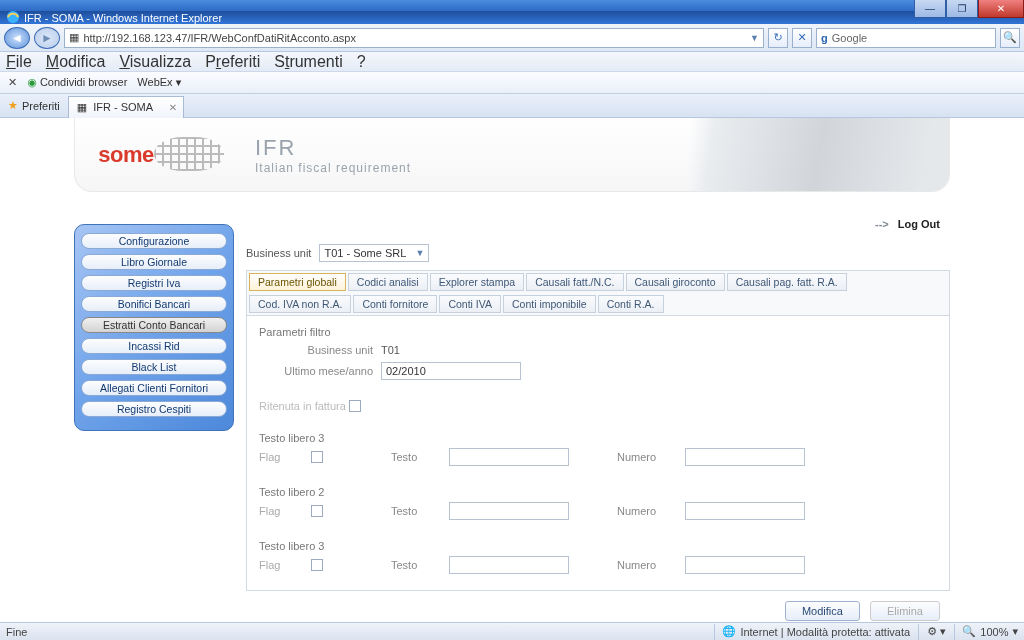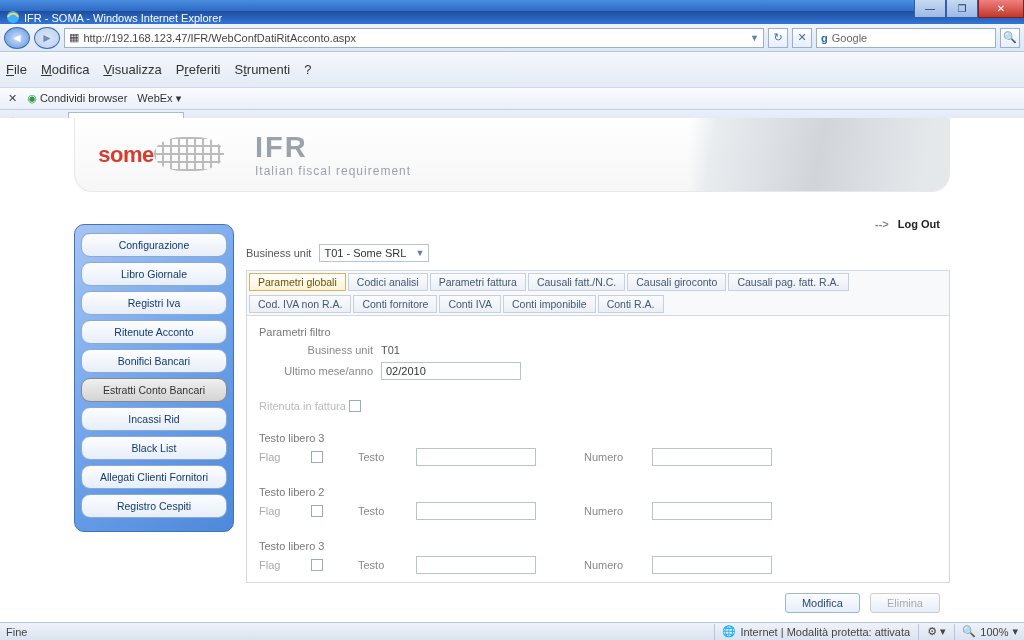--- a/index.html
+++ b/index.html
@@ -14,21 +14,21 @@
 
 
 .navrow{height:28px;background:linear-gradient(#f0f4fb,#dde7f5);display:flex;align-items:center;border-bottom:1px solid #b7c7e0;padding:0 4px;gap:4px}
 .nb{width:26px;height:22px;border-radius:50%;background:radial-gradient(#cce0ff,#5e93d8);border:1px solid #3a6db7;display:flex;align-items:center;justify-content:center;color:#fff;font-size:12px}
 .urlbox{flex:0 0 700px;height:20px;background:#fff;border:1px solid #9ab0cf;display:flex;align-items:center;font-size:11px;color:#444;padding:0 4px;gap:4px}
 .urlbox .drop{margin-left:auto;color:#5b7fae;font-size:9px}
 .sm{width:20px;height:20px;border:1px solid #9ab0cf;background:linear-gradient(#fff,#e6eefb);display:flex;align-items:center;justify-content:center;font-size:11px;color:#3a6db7}
 .srch{flex:1;height:20px;background:#fff;border:1px solid #9ab0cf;display:flex;align-items:center;font-size:11px;color:#666;padding:0 4px;gap:4px}
 
 
-.menurow{height:36px;background:linear-gradient(#f4f7fc,#e4ebf6);display:flex;align-items:center;font-size:13px;color:#333;padding-left:6px;gap:14px;border-bottom:1px solid #cdd8ea}
+.menurow{height:20px;background:linear-gradient(#f4f7fc,#e4ebf6);display:flex;align-items:center;font-size:16px;color:#333;padding-left:6px;gap:14px;border-bottom:1px solid #cdd8ea}
 .menurow span u{text-decoration:underline}
 
 
 .sharerow{height:22px;background:linear-gradient(#fbfcfe,#e9eff9);display:flex;align-items:center;font-size:11px;color:#333;padding-left:8px;gap:10px;border-bottom:1px solid #c2cfe3}
 .x{color:#444}
 
 
 .tabrow{height:24px;background:linear-gradient(#eaf0fa,#d7e2f2);display:flex;align-items:center;border-bottom:1px solid #b7c7e0}
 .fav{display:flex;align-items:center;gap:4px;font-size:11px;color:#333;padding:0 8px}
 .fav .star{color:#f0a020}
@@ -38,51 +38,51 @@
 
 .content{position:absolute;top:118px;left:0;right:0;bottom:18px;background:#fff;overflow:hidden}
 .centerwrap{width:876px;margin:0 auto;position:relative;height:100%}
 
 
 .phead{height:74px;background:linear-gradient(#fff,#f6f6f6);border-radius:0 0 18px 18px;display:flex;align-items:center;padding:0 16px;position:relative;overflow:hidden;border:1px solid #e8e8e8;border-top:none}
 .logo{width:140px;height:62px;display:flex;align-items:center;justify-content:center}
 .logo .txt{font-weight:bold;font-size:22px;color:#d93a2b;letter-spacing:-.5px}
 .logo .globe{width:70px;height:34px;background:repeating-linear-gradient(90deg,#bbb 0 2px,transparent 2px 8px),repeating-linear-gradient(0deg,#bbb 0 2px,transparent 2px 8px);border-radius:50%/60%;margin-top:-2px}
 .ifr{margin-left:24px;color:#9aa3ac;font-family:Arial,sans-serif}
-.ifr .big{font-size:29px;letter-spacing:2px;font-weight:700}
+.ifr .big{font-size:22px;letter-spacing:2px;font-weight:400}
 .ifr .sub{font-size:12px;letter-spacing:1px}
 .photo{position:absolute;right:0;top:0;bottom:0;width:260px;background:linear-gradient(100deg,#fff 0%,#e9ecef 10%,#cfd3d8 50%,#e4e7ea 90%);opacity:.95}
 
 
 .side{position:absolute;left:0;top:106px;width:160px;background:linear-gradient(135deg,#a7c5f4,#6fa3ea,#4d88da);border:1px solid #3f74b8;border-radius:10px;padding:8px 6px}
-.sbtn{height:24px;margin-bottom:5px;background:linear-gradient(#fcfdfe,#e7eef9);border:1px solid #8aa9d5;border-radius:9px;font-size:10.5px;color:#123a70;display:flex;align-items:center;justify-content:center;cursor:pointer}
+.sbtn{height:16px;margin-bottom:5px;background:linear-gradient(#fcfdfe,#e7eef9);border:1px solid #8aa9d5;border-radius:9px;font-size:10.5px;color:#123a70;display:flex;align-items:center;justify-content:center;cursor:pointer}
 .sbtn.active{background:linear-gradient(#f0f0f0,#d3d3d3);border-color:#888;color:#333}
 
 
 .main{position:absolute;left:172px;right:0;top:100px}
 .logout{text-align:right;font-size:11px;color:#222;padding-right:10px;margin-bottom:14px}
 .logout .arr{color:#7f8791;font-weight:bold;margin-right:6px}
 .burow{font-size:11px;color:#555;display:flex;align-items:center;gap:8px;margin-bottom:8px}
 .busel{height:18px;min-width:110px;border:1px solid #b8c3d2;background:#fff;font-size:11px;padding:0 4px;display:flex;align-items:center;gap:8px;color:#333}
 .busel .car{color:#5b7fae;font-size:9px;margin-left:auto}
 
 .tabbar{display:flex;flex-wrap:wrap;gap:2px;border:1px solid #d3d9e2;padding:2px;background:#f8f9fb;font-size:10.5px}
 .mtab{padding:2px 8px;background:linear-gradient(#fafbfd,#ebeff5);border:1px solid #c7d1de;color:#3f5877;cursor:pointer}
 .mtab.sel{background:linear-gradient(#fff,#fff3d8);border-color:#d7b45a;color:#6b5400}
 
-.panel{border:1px solid #d3d9e2;border-top:none;padding:10px 12px 8px;font-size:11px;color:#777}
+.panel{border:1px solid #d3d9e2;border-top:none;padding:10px 12px 16px;font-size:11px;color:#777}
 .panel h4{font-size:11px;font-weight:normal;color:#777;margin-bottom:6px}
 .row{display:flex;align-items:center;margin-bottom:6px}
 .lbl{width:122px;text-align:right;padding-right:8px;color:#888}
 .inp{height:18px;border:1px solid #b8c3d2;background:#fff;width:140px;padding:0 4px;font-size:11px;color:#333}
 .cb{width:12px;height:12px;border:1px solid #9caabd;background:#fff;display:inline-block}
 .sect{margin-top:20px}
 .tlrow{display:flex;align-items:center;gap:8px;margin-top:4px}
 .tlrow .fl{width:44px;color:#aaa}
-.tlrow .tl{width:50px;color:#888;margin-left:27px}
+.tlrow .tl{width:50px;color:#888;margin-left:60px}
 .tlrow .nl{width:60px;color:#888;margin-left:40px}
 .inp2{height:18px;border:1px solid #b8c3d2;background:#fff;width:120px}
 .inp3{height:18px;border:1px solid #b8c3d2;background:#fff;width:120px}
 
 .foot{display:flex;justify-content:flex-end;gap:10px;margin-top:10px;padding-right:10px}
 .btn{height:20px;padding:0 16px;background:linear-gradient(#fcfdfe,#e7eef9);border:1px solid #9fb2cf;border-radius:3px;font-size:11px;color:#2b4a76;display:flex;align-items:center}
 .btn.dis{color:#aaa;border-color:#ccc}
 
 
 .status{position:absolute;left:0;right:0;bottom:0;height:18px;background:linear-gradient(#eef2f9,#dbe3f0);border-top:1px solid #b7c7e0;display:flex;align-items:center;font-size:11px;color:#444;padding:0 6px}
@@ -160,21 +160,20 @@
         <div class="big">IFR</div>
         <div class="sub">Italian fiscal requirement</div>
       </div>
       <div class="photo"></div>
     </div>
 
     <div class="side">
       <div class="sbtn">Configurazione</div>
       <div class="sbtn">Libro Giornale</div>
       <div class="sbtn">Registri Iva</div>
-      <div class="sbtn">Ritenute Acconto</div>
       <div class="sbtn">Bonifici Bancari</div>
       <div class="sbtn active">Estratti Conto Bancari</div>
       <div class="sbtn">Incassi Rid</div>
       <div class="sbtn">Black List</div>
       <div class="sbtn">Allegati Clienti Fornitori</div>
       <div class="sbtn">Registro Cespiti</div>
     </div>
 
     <div class="main">
       <div class="logout">
@@ -185,21 +184,21 @@
         <span>Business unit</span>
         <div class="busel">
           <span>T01 - Some SRL</span>
             <span class="car">▼</span>
         </div>
       </div>
 
       <div class="tabbar">
         <div class="mtab sel">Parametri globali</div>
         <div class="mtab">Codici analisi</div>
-        <div class="mtab">Parametri fattura</div>
+        <div class="mtab">Explorer stampa</div>
         <div class="mtab">Causali fatt./N.C.</div>
         <div class="mtab">Causali giroconto</div>
         <div class="mtab">Causali pag. fatt. R.A.</div>
         <div style="flex-basis:100%;height:0"></div>
         <div class="mtab">Cod. IVA non R.A.</div>
         <div class="mtab">Conti fornitore</div>
         <div class="mtab">Conti IVA</div>
         <div class="mtab">Conti imponibile</div>
         <div class="mtab">Conti R.A.</div>
       </div>

